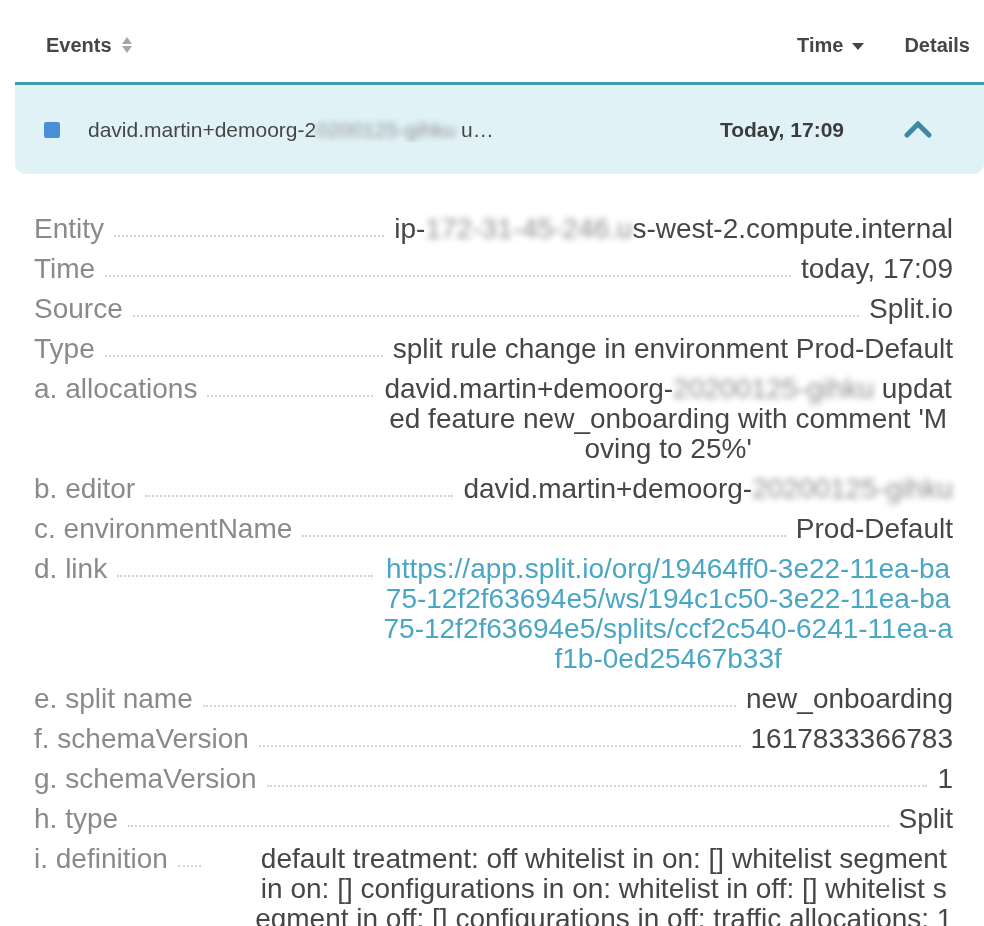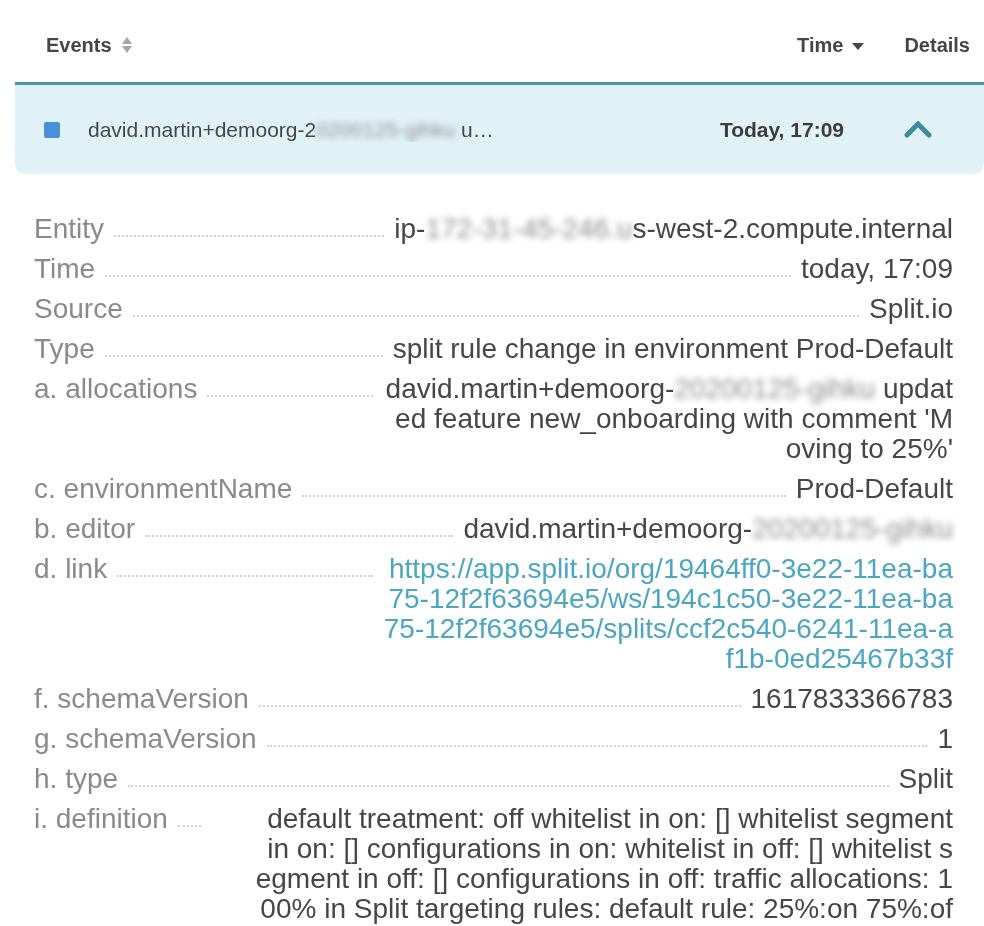--- a/index.html
+++ b/index.html
@@ -73,21 +73,21 @@
   .lbl{color:var(--text-gray);white-space:nowrap;flex:none;}
   .dots{
     flex:1 1 0;min-width:14px;
     margin:0 10px;
     height:23px;
     border-bottom:2px dotted var(--dots);
     align-self:flex-start;
   }
   .val{
     flex:0 1 auto;max-width:62%;
-    text-align:right;
+    text-align:center;
     word-break:break-all;
     color:var(--text-dark);
   }
   .detail-row.wide .val{max-width:76%;margin-left:44px;}
   .val.link{color:var(--link);cursor:pointer;}
   .redacted{filter:blur(3px);color:#8f8f8f;}
 </style>
 </head>
 <body>
 
@@ -147,37 +147,42 @@
     <span class="val">split rule change in environment Prod-Default</span>
   </div>
 
   <div class="detail-row">
     <span class="lbl">a. allocations</span>
     <span class="dots"></span>
     <span class="val"><span>david.martin+demoorg-</span><span class="redacted">20200125-gihku</span><span> updated feature new_onboarding with comment 'Moving to 25%'</span></span>
   </div>
 
   <div class="detail-row">
+    <span class="lbl">b. editor</span>
+    <span class="dots"></span>
+    <span class="val"><span>david.martin+demoorg-</span><span class="redacted">20200125-gihku</span><span></span></span>
+  </div>
+
+  <div class="detail-row">
     <span class="lbl">c. environmentName</span>
     <span class="dots"></span>
     <span class="val">Prod-Default</span>
   </div>
 
   <div class="detail-row">
-    <span class="lbl">b. editor</span>
-    <span class="dots"></span>
-    <span class="val"><span>david.martin+demoorg-</span><span class="redacted">20200125-gihku</span><span></span></span>
-  </div>
-
-  <div class="detail-row">
     <span class="lbl">d. link</span>
     <span class="dots"></span>
     <span class="val link">https://app.split.io/org/19464ff0-3e22-11ea-ba75-12f2f63694e5/ws/194c1c50-3e22-11ea-ba75-12f2f63694e5/splits/ccf2c540-6241-11ea-af1b-0ed25467b33f</span>
   </div>
 
+  <div class="detail-row">
+    <span class="lbl">e. split name</span>
+    <span class="dots"></span>
+    <span class="val">new_onboarding</span>
+  </div>
 
   <div class="detail-row">
     <span class="lbl">f. schemaVersion</span>
     <span class="dots"></span>
     <span class="val">1617833366783</span>
   </div>
 
   <div class="detail-row">
     <span class="lbl">g. schemaVersion</span>
     <span class="dots"></span>

